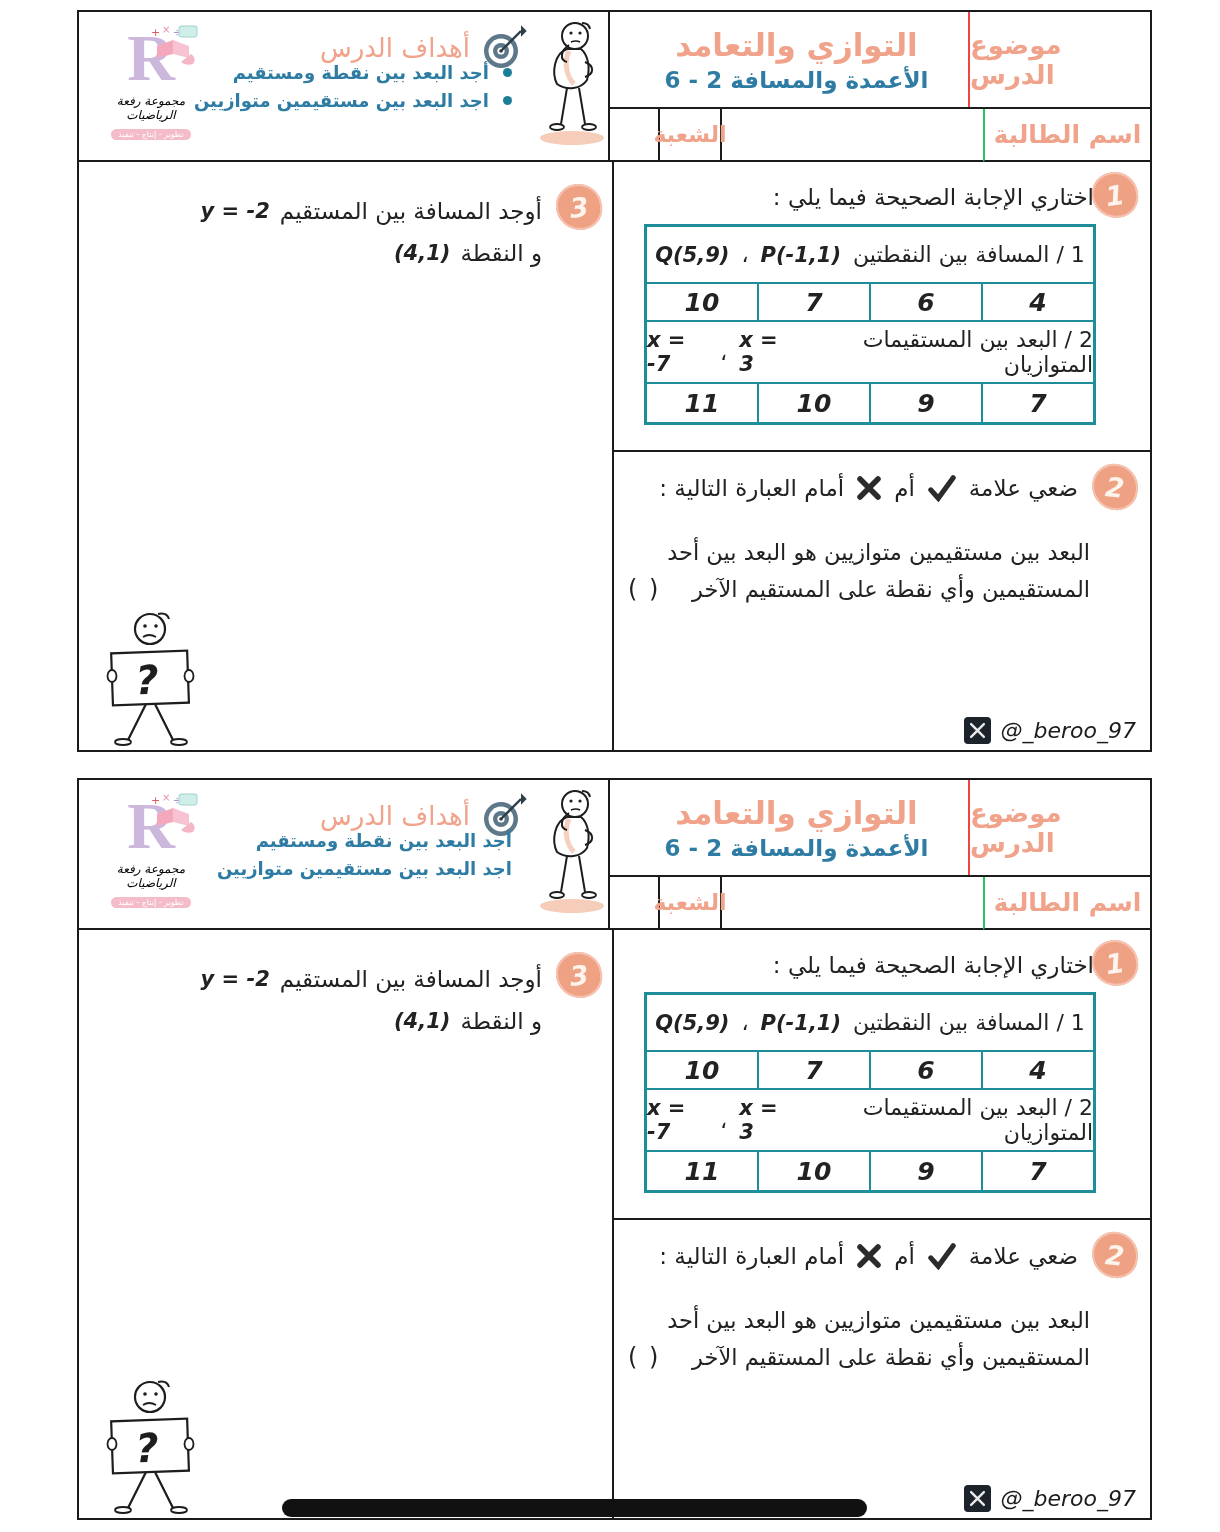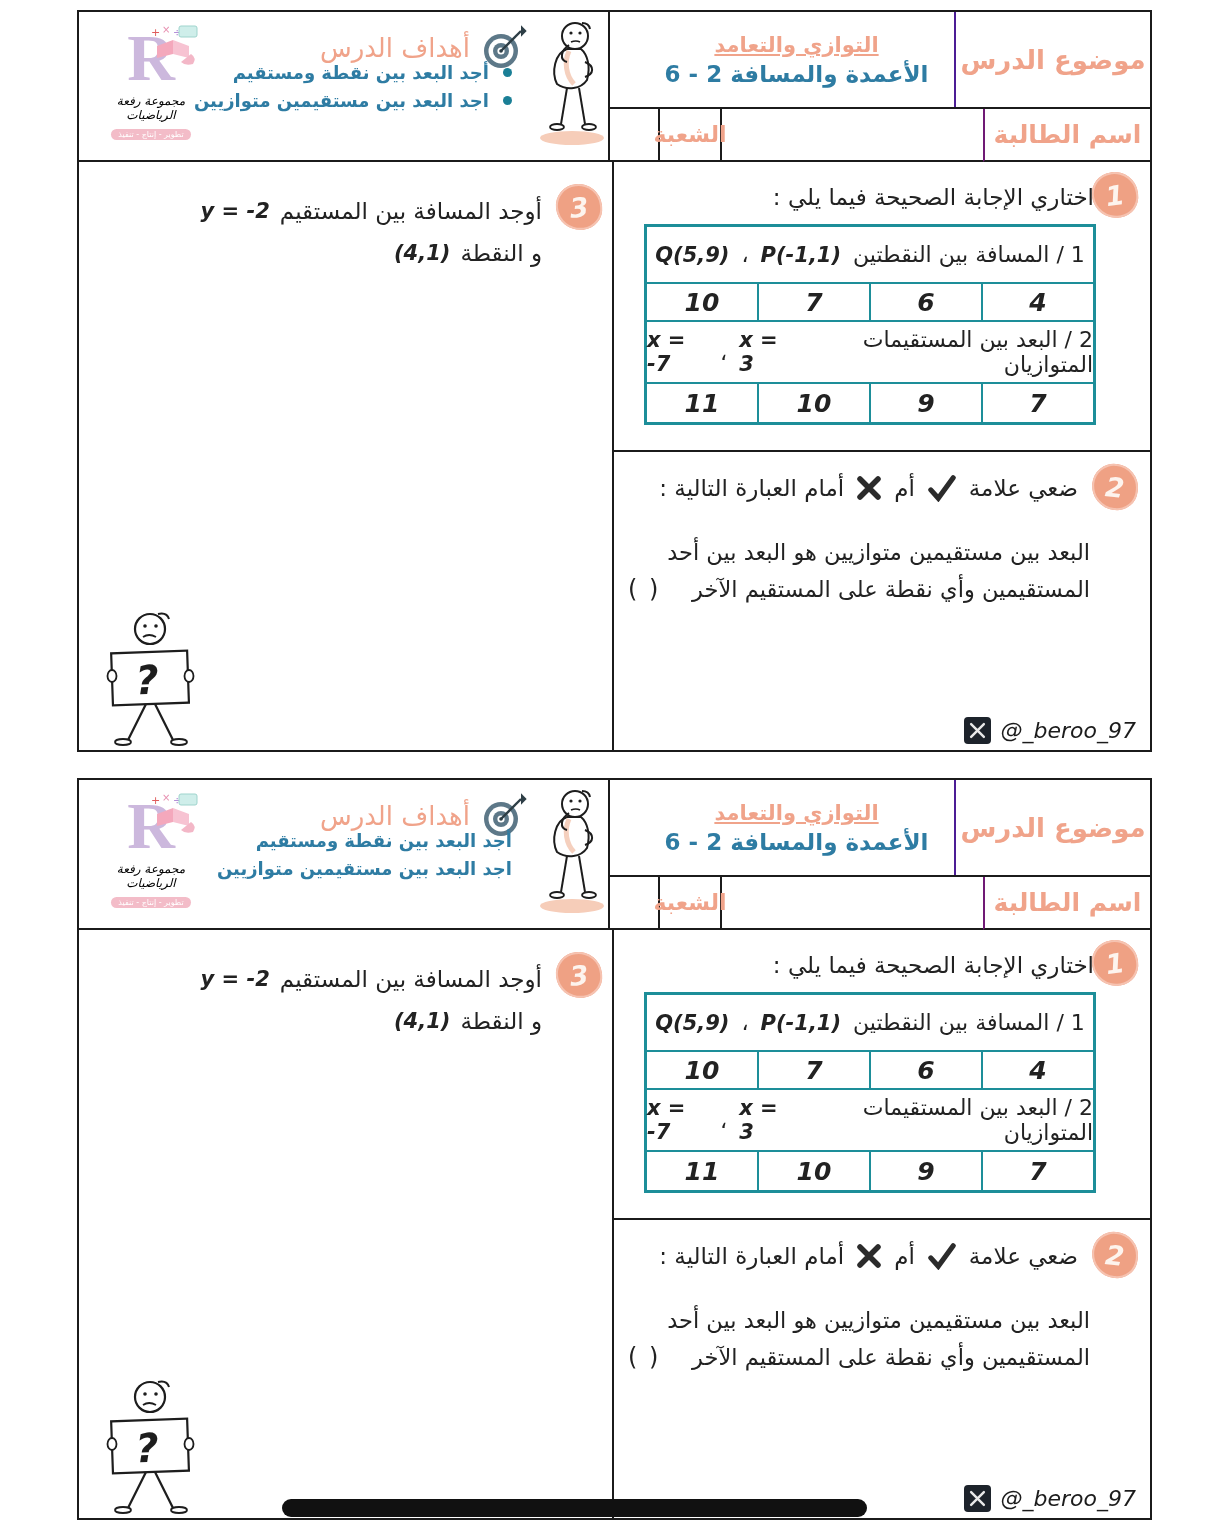--- a/index.html
+++ b/index.html
@@ -8,25 +8,25 @@
   }
   *{box-sizing:border-box;margin:0;padding:0;}
   html,body{width:1220px;height:1532px;background:#fff;overflow:hidden;}
   body{position:relative;font-family:"DejaVu Sans","Liberation Sans",sans-serif;color:var(--ink);}
 
   .panel{position:absolute;left:77px;width:1075px;height:742px;border:2px solid #1b1b1b;background:#fff;}
   #panel1{top:10px;} #panel2{top:778px;}
 
   
   .cell{position:absolute;display:flex;align-items:center;justify-content:center;}
-  .hdr-topic-label{right:0;top:0;width:196px;height:97px;border-left:2px solid #4c1d95;border-bottom:2px solid #1b1b1b;color:var(--salmon);font-size:26px;font-weight:700;}
+  .hdr-topic-label{right:0;top:0;width:182px;height:97px;border-left:2px solid #ef4444;border-bottom:2px solid #1b1b1b;color:var(--salmon);font-size:26px;font-weight:700;}
   .hdr-topic-value{right:167px;top:0;width:375px;height:97px;border-left:2px solid #1b1b1b;border-bottom:2px solid #1b1b1b;flex-direction:column;gap:4px;}
-  .topic-title{color:var(--salmon);font-size:21px;font-weight:700;text-decoration:underline;}
+  .topic-title{color:var(--salmon);font-size:31px;font-weight:700;}
   .topic-sub{display:flex;direction:ltr;gap:8px;color:var(--tealtxt);font-size:23px;font-weight:700;}
-  .hdr-name-label{right:0;top:97px;width:167px;height:53px;border-left:2px solid #701a75;border-bottom:2px solid #1b1b1b;color:var(--salmon);font-size:25px;font-weight:700;}
+  .hdr-name-label{right:0;top:97px;width:167px;height:53px;border-left:2px solid #22c55e;border-bottom:2px solid #1b1b1b;color:var(--salmon);font-size:25px;font-weight:700;}
   .hdr-name-field{right:167px;top:97px;width:263px;height:53px;border-left:2px solid #1b1b1b;border-bottom:2px solid #1b1b1b;}
   .hdr-section-label{right:430px;top:97px;width:62px;height:53px;border-left:2px solid #1b1b1b;border-bottom:2px solid #1b1b1b;color:var(--salmon);font-size:22px;font-weight:700;}
   .hdr-section-field{right:492px;top:97px;width:50px;height:53px;border-left:2px solid #1b1b1b;border-bottom:2px solid #1b1b1b;}
 
   
   .objectives{position:absolute;left:0;top:0;width:533px;height:150px;border-bottom:2px solid #1b1b1b;}
   .obj-header{position:absolute;top:12px;right:84px;display:flex;direction:rtl;align-items:center;gap:10px;}
   .obj-title{color:var(--salmon);font-size:26px;font-weight:400;}
   .obj-lines{position:absolute;top:50px;right:100px;display:flex;flex-direction:column;gap:7px;align-items:flex-end;}
   .obj-line{display:flex;direction:rtl;align-items:center;gap:14px;}

